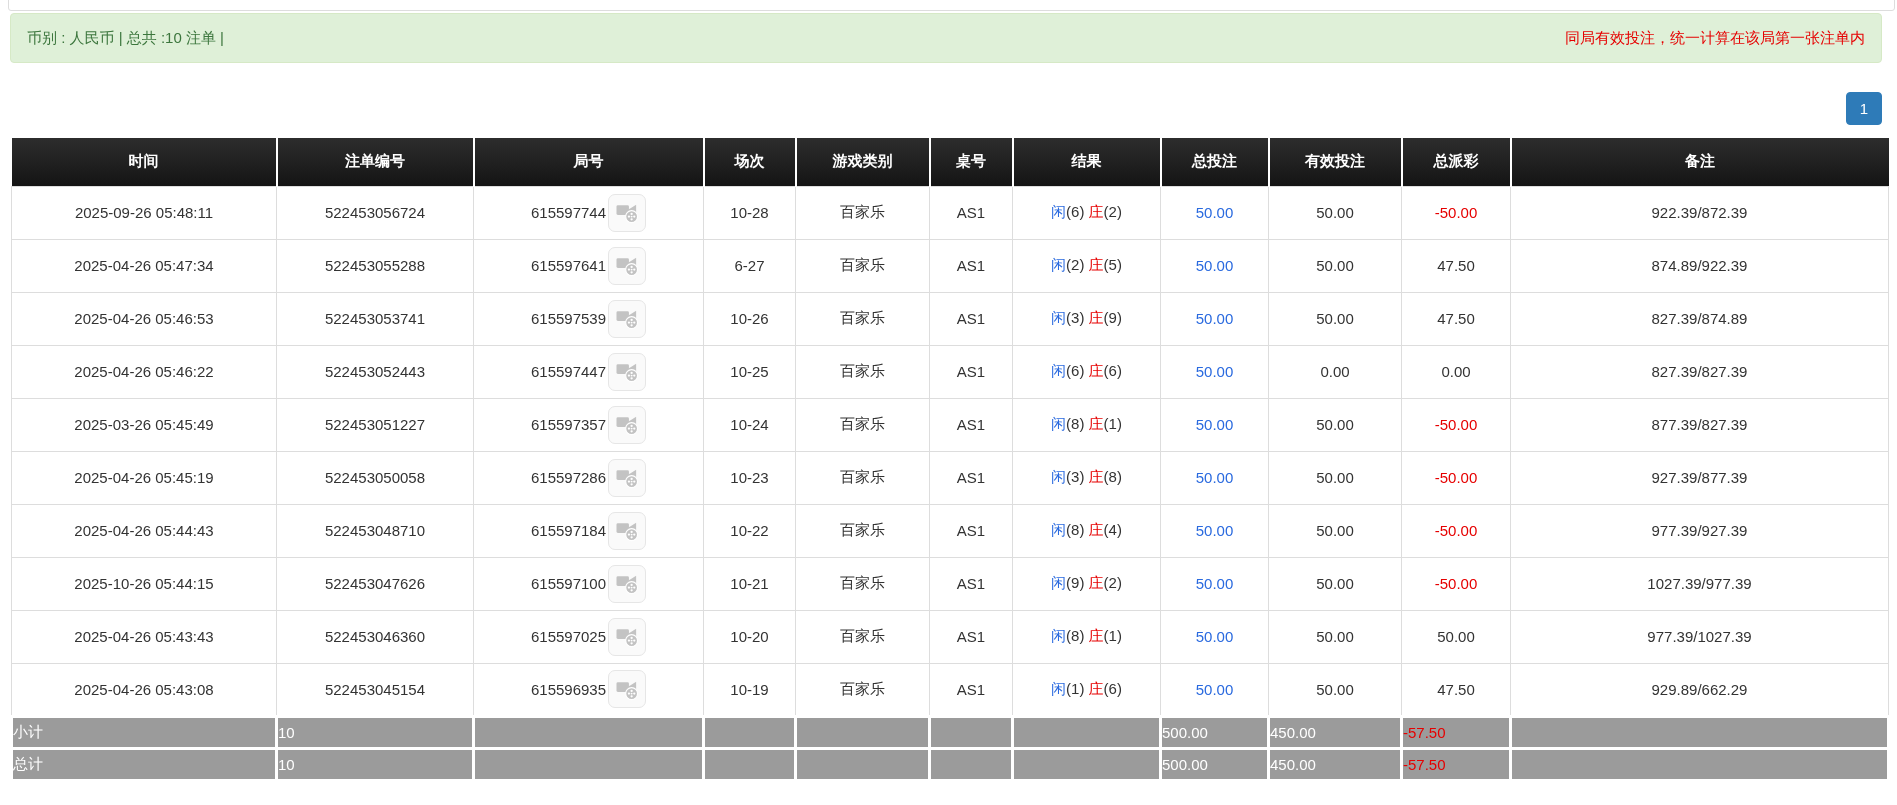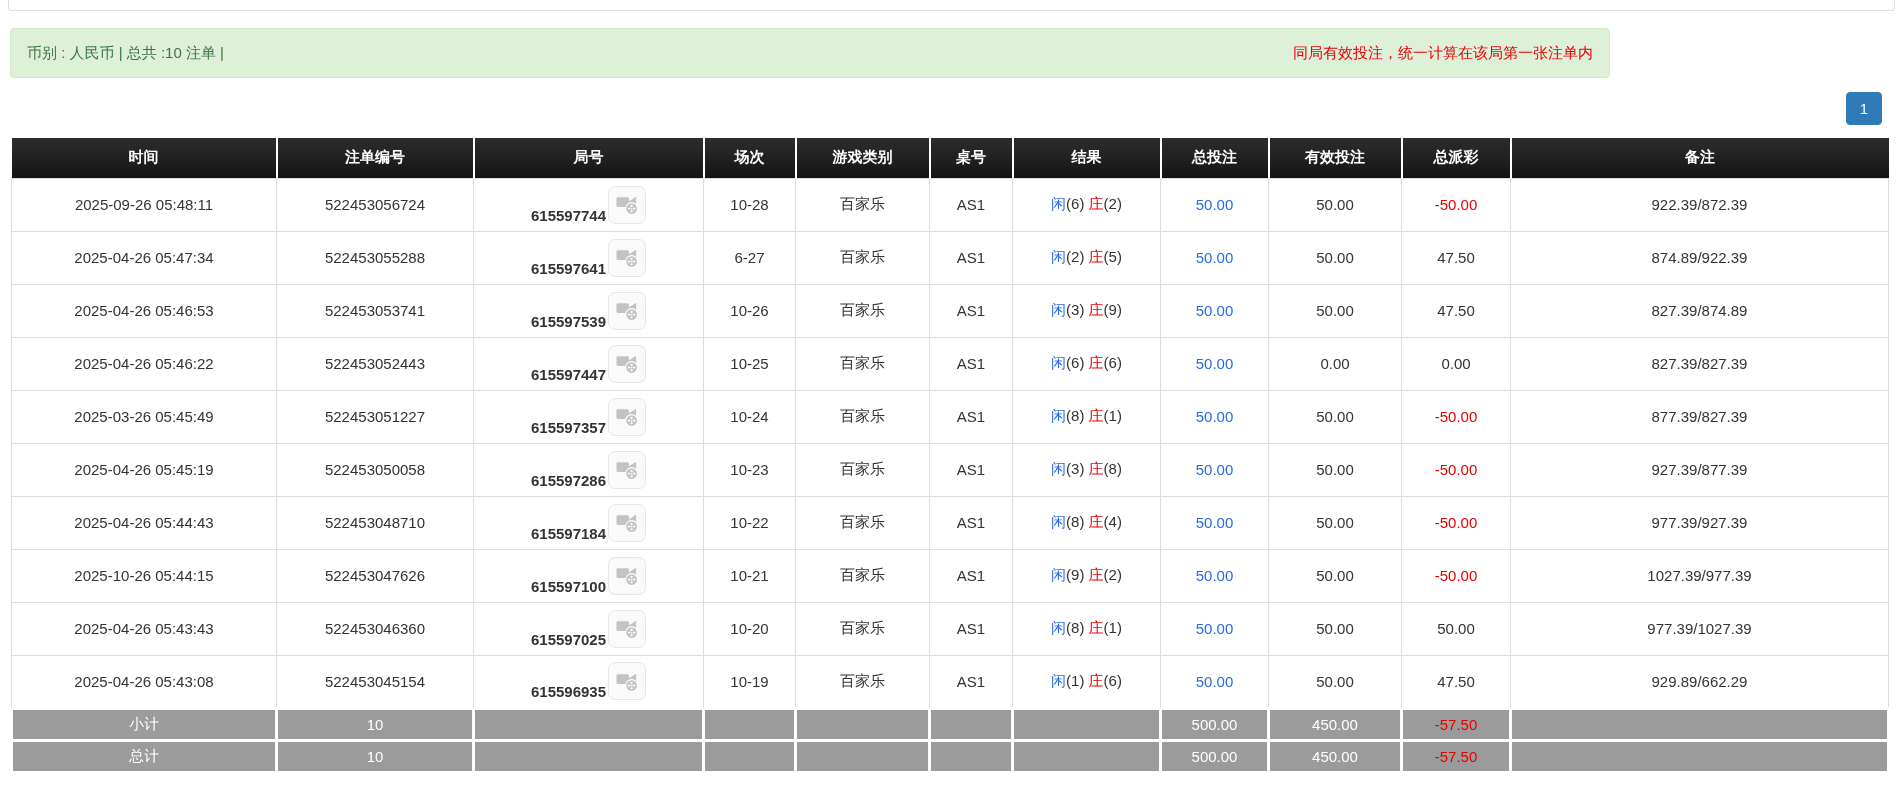--- a/index.html
+++ b/index.html
@@ -12,54 +12,54 @@
   html,body{margin:0;padding:0;}
   body{
     width:1897px;height:805px;position:relative;background:#fff;
     font-family:"Liberation Sans", sans-serif;color:var(--text);overflow:hidden;
   }
   .top-remnant{
     position:absolute;left:8px;top:-8px;width:1887px;height:19px;
     border:1px solid #ddd;border-radius:0 0 3px 3px;background:#fff;
   }
   .alert{
-    position:absolute;left:10px;top:28px;width:1600px;height:50px;
+    position:absolute;left:10px;top:13px;width:1872px;height:50px;
     background:var(--alert-bg);border:1px solid var(--alert-border);border-radius:4px;
     display:flex;align-items:center;justify-content:space-between;
     padding:0 16px;font-size:15px;
   }
   .alert-left{color:var(--alert-text);}
   .alert-right{color:var(--notice-red);margin-left:18px;}
   .pager{
     position:absolute;top:92px;left:1846px;width:36px;height:33px;
     background:var(--pager-blue);border:1px solid var(--pager-blue);border-radius:4px;
     color:#fff;font-size:15px;display:flex;align-items:center;justify-content:center;
     cursor:pointer;
   }
   table.records{
     position:absolute;left:10px;top:138px;width:1877px;
     border-collapse:collapse;table-layout:fixed;font-size:15px;
   }
   table.records thead th{
     background:linear-gradient(#2d2d2d,#141414);color:#fff;font-weight:bold;
-    height:40px;text-align:center;border-right:2px solid #fff;padding:0;
+    height:48px;text-align:center;border-right:2px solid #fff;padding:0;
   }
   table.records thead th:last-child{border-right:none;margin-left:12px;}
   table.records tbody td{
     height:53px;border:1px solid var(--grid);text-align:center;
     color:var(--text);background:#fff;padding:0 4px;
   }
   table.records tfoot td{
-    height:32px;background:var(--summary-bg);color:#fff;text-align:center;
+    height:32px;background:var(--summary-bg);color:#fff;text-align:left;
     border:3px solid #fff;padding:0;
   }
   .blue{color:var(--link-blue);}
   .red{color:var(--negative-red);}
   .bet-link{color:var(--link-blue);cursor:pointer;text-decoration:none;}
-  .round-wrap{display:flex;align-items:flex-end;justify-content:center;gap:2px;font-weight:bold;}
+  .round-wrap{display:flex;align-items:center;justify-content:center;gap:2px;}
   .video-btn{
     width:38px;height:38px;border:1px solid #e6e6e6;background:#fafafa;
     border-radius:7px;display:inline-flex;align-items:center;justify-content:center;
     cursor:pointer;flex:0 0 auto;
   }
 </style>
 </head>
 <body>
 
 <div class="top-remnant"></div>

